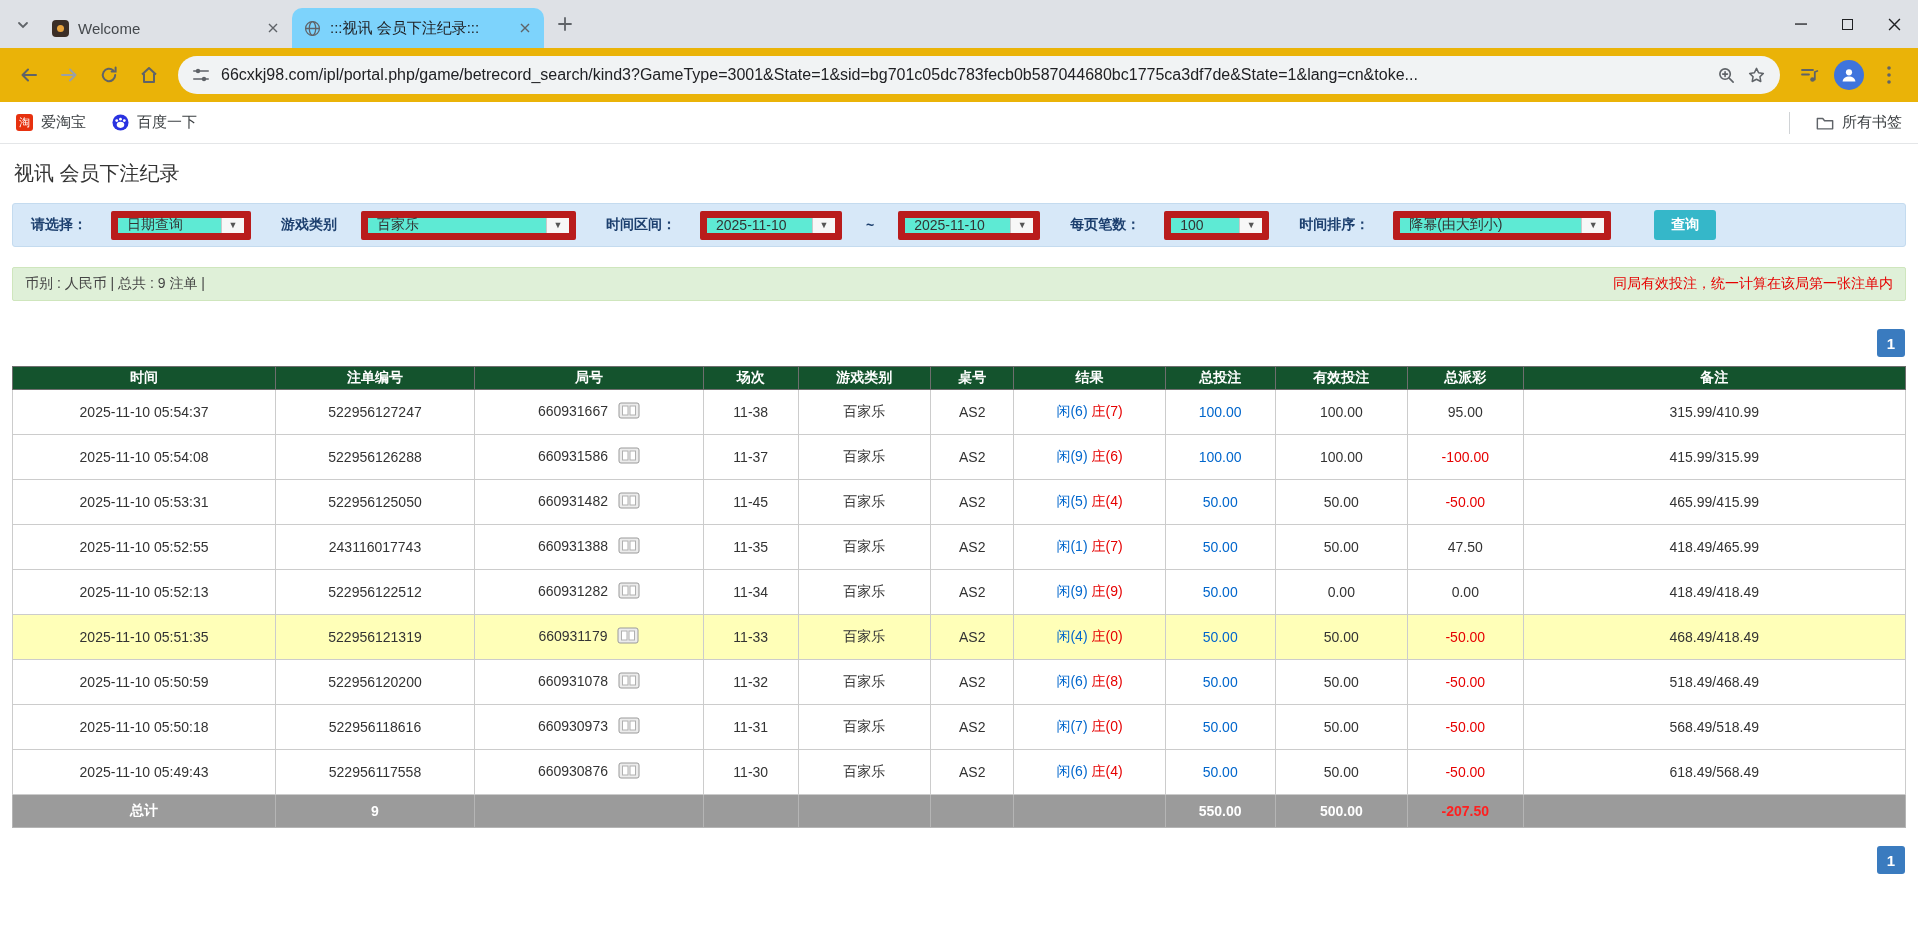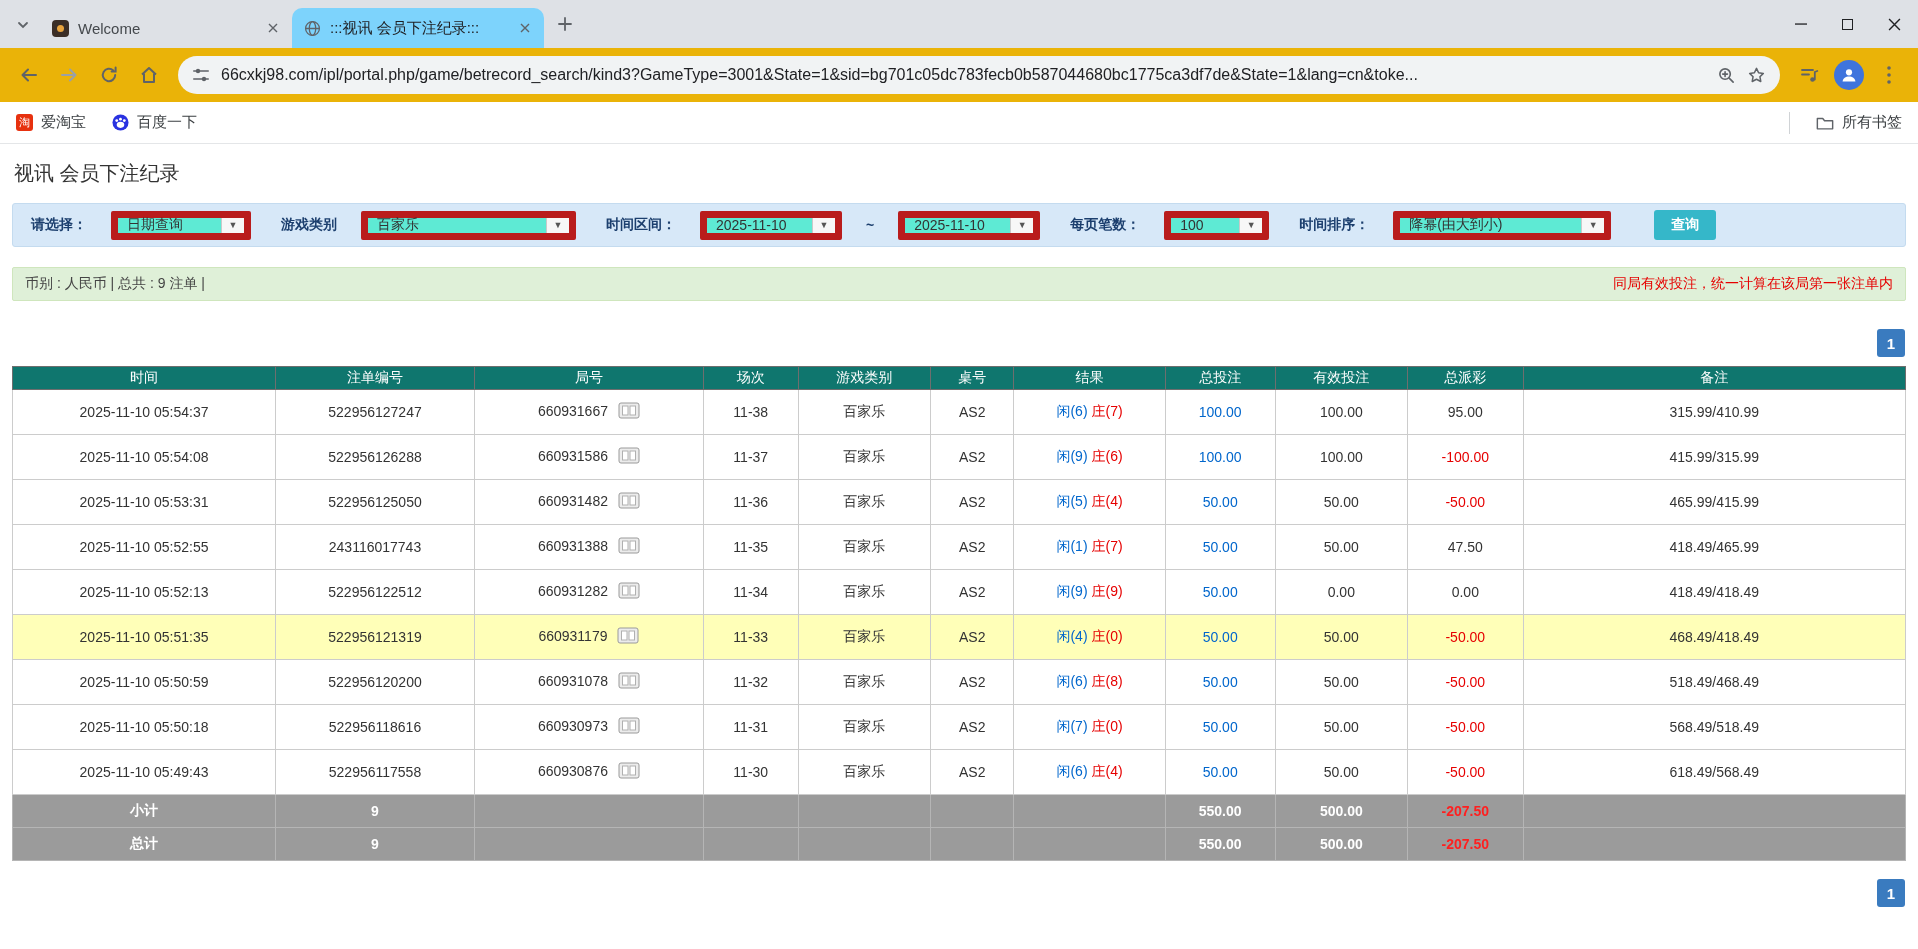--- a/index.html
+++ b/index.html
@@ -45,21 +45,21 @@
   .search-btn{background:#35b7c9;color:#fff;border:none;height:30px;padding:0 17px;border-radius:3px;font-size:14px;font-weight:bold;margin-left:19px}
 
   .summary{background:#dff0d8;border:1px solid #cfe6bd;border-radius:2px;height:34px;display:flex;align-items:center;justify-content:space-between;padding:0 12px;font-size:14px;color:#444;margin-top:20px}
   .summary .right{color:#e60000}
 
   .pager{display:flex;justify-content:flex-end;margin:28px 1px 9px}
   .pager.bottom{margin:18px 1px 0}
   .pg-btn{min-width:28px;height:28px;background:#3a7bbf;color:#fff;font-size:15px;font-weight:bold;display:flex;align-items:center;justify-content:center;border-radius:3px}
 
   table{width:100%;border-collapse:collapse;table-layout:fixed}
-  th{background:#0f766e;color:#fff;font-size:14px;font-weight:normal;height:17px;border:1px solid #6e6e6e;padding:2px 4px;overflow:hidden;white-space:nowrap}
+  th{background:#14532d;color:#fff;font-size:14px;font-weight:bold;height:17px;border:1px solid #6e6e6e;padding:2px 4px;overflow:hidden;white-space:nowrap}
   td{border:1px solid #ccc;height:45px;text-align:center;font-size:14px;color:#333;padding:2px 4px;overflow:hidden;white-space:nowrap}
   tr.highlight td{background:#ffffb8}
   .blue-link{color:#0066cc}
   .player{color:#0066cc}
   .banker{color:#e60000;margin-left:4px}
   td.neg{color:#e60000}
   .round-icon{display:inline-block;vertical-align:middle;margin-left:6px}
   tr.footer-row td{background:#9b9b9b;color:#fff;font-weight:bold;height:33px;border-color:#b5b5b5}
   tr.footer-row td.neg{color:#ff1f1f}
 </style>
@@ -352,21 +352,21 @@
     <td>
       <span>660931482</span>
       <span class="round-icon">
         <svg width="22" height="17" viewBox="0 0 22 17">
                 <rect x="1" y="1" width="20" height="15" rx="2" fill="#ececec" stroke="#9a9a9a"></rect>
                 <rect x="4.5" y="4" width="5.5" height="9" fill="#fff" stroke="#b0b0b0"></rect>
                 <rect x="12" y="4" width="5.5" height="9" fill="#fff" stroke="#b0b0b0"></rect>
               </svg>
       </span>
     </td>
-    <td>11-36</td>
+    <td>11-45</td>
     <td>百家乐</td>
     <td>AS2</td>
     <td>
       <span class="player">闲(5)</span><span class="banker">庄(4)</span>
     </td>
     <td>
       <span class="blue-link">50.00</span>
     </td>
     <td>50.00</td>
     <td class="neg">-50.00</td>
@@ -520,33 +520,20 @@
     <td>AS2</td>
     <td>
       <span class="player">闲(6)</span><span class="banker">庄(4)</span>
     </td>
     <td>
       <span class="blue-link">50.00</span>
     </td>
     <td>50.00</td>
     <td class="neg">-50.00</td>
     <td>618.49/568.49</td>
-  </tr>
-        <tr class="footer-row">
-    <td>小计</td>
-    <td>9</td>
-    <td></td>
-          <td></td>
-    <td></td>
-          <td></td>
-    <td></td>
-    <td>550.00</td>
-    <td>500.00</td>
-    <td class="neg">-207.50</td>
-    <td></td>
   </tr>
         <tr class="footer-row">
     <td>总计</td>
     <td>9</td>
     <td></td>
           <td></td>
     <td></td>
           <td></td>
     <td></td>
     <td>550.00</td>

